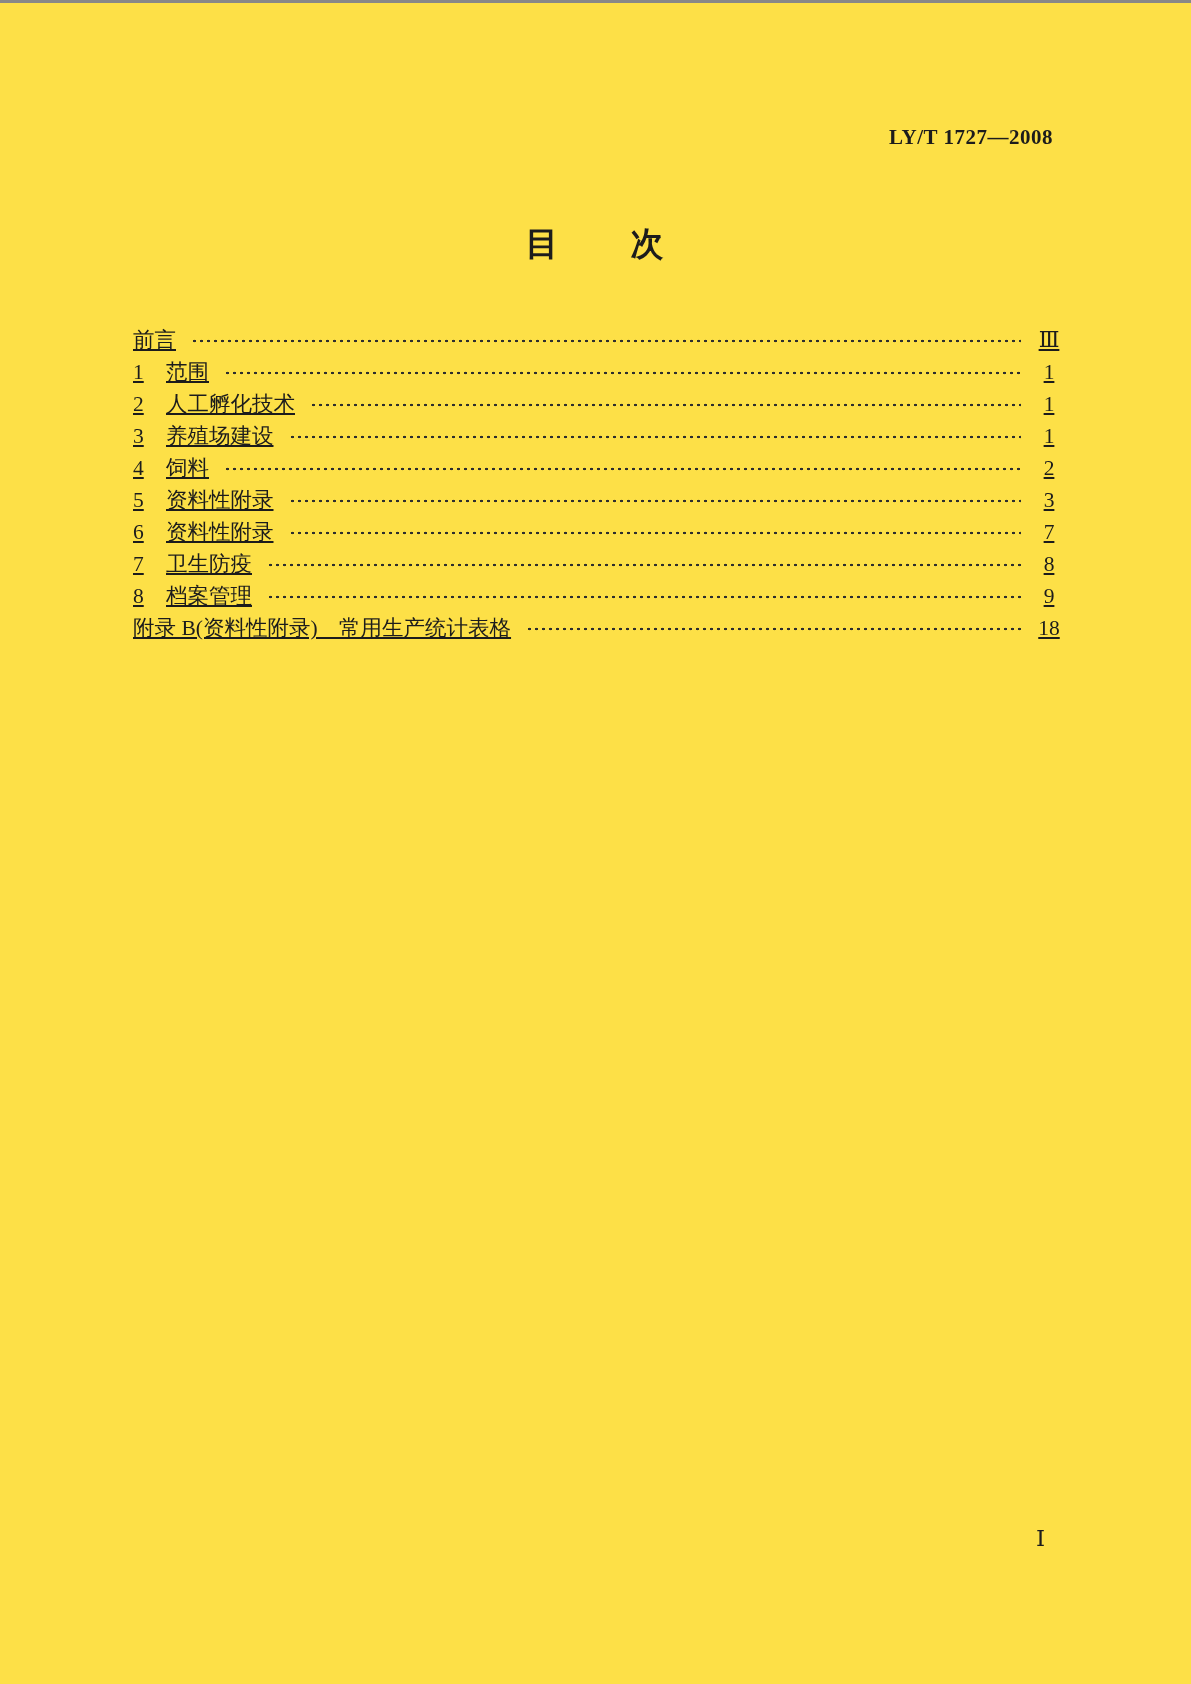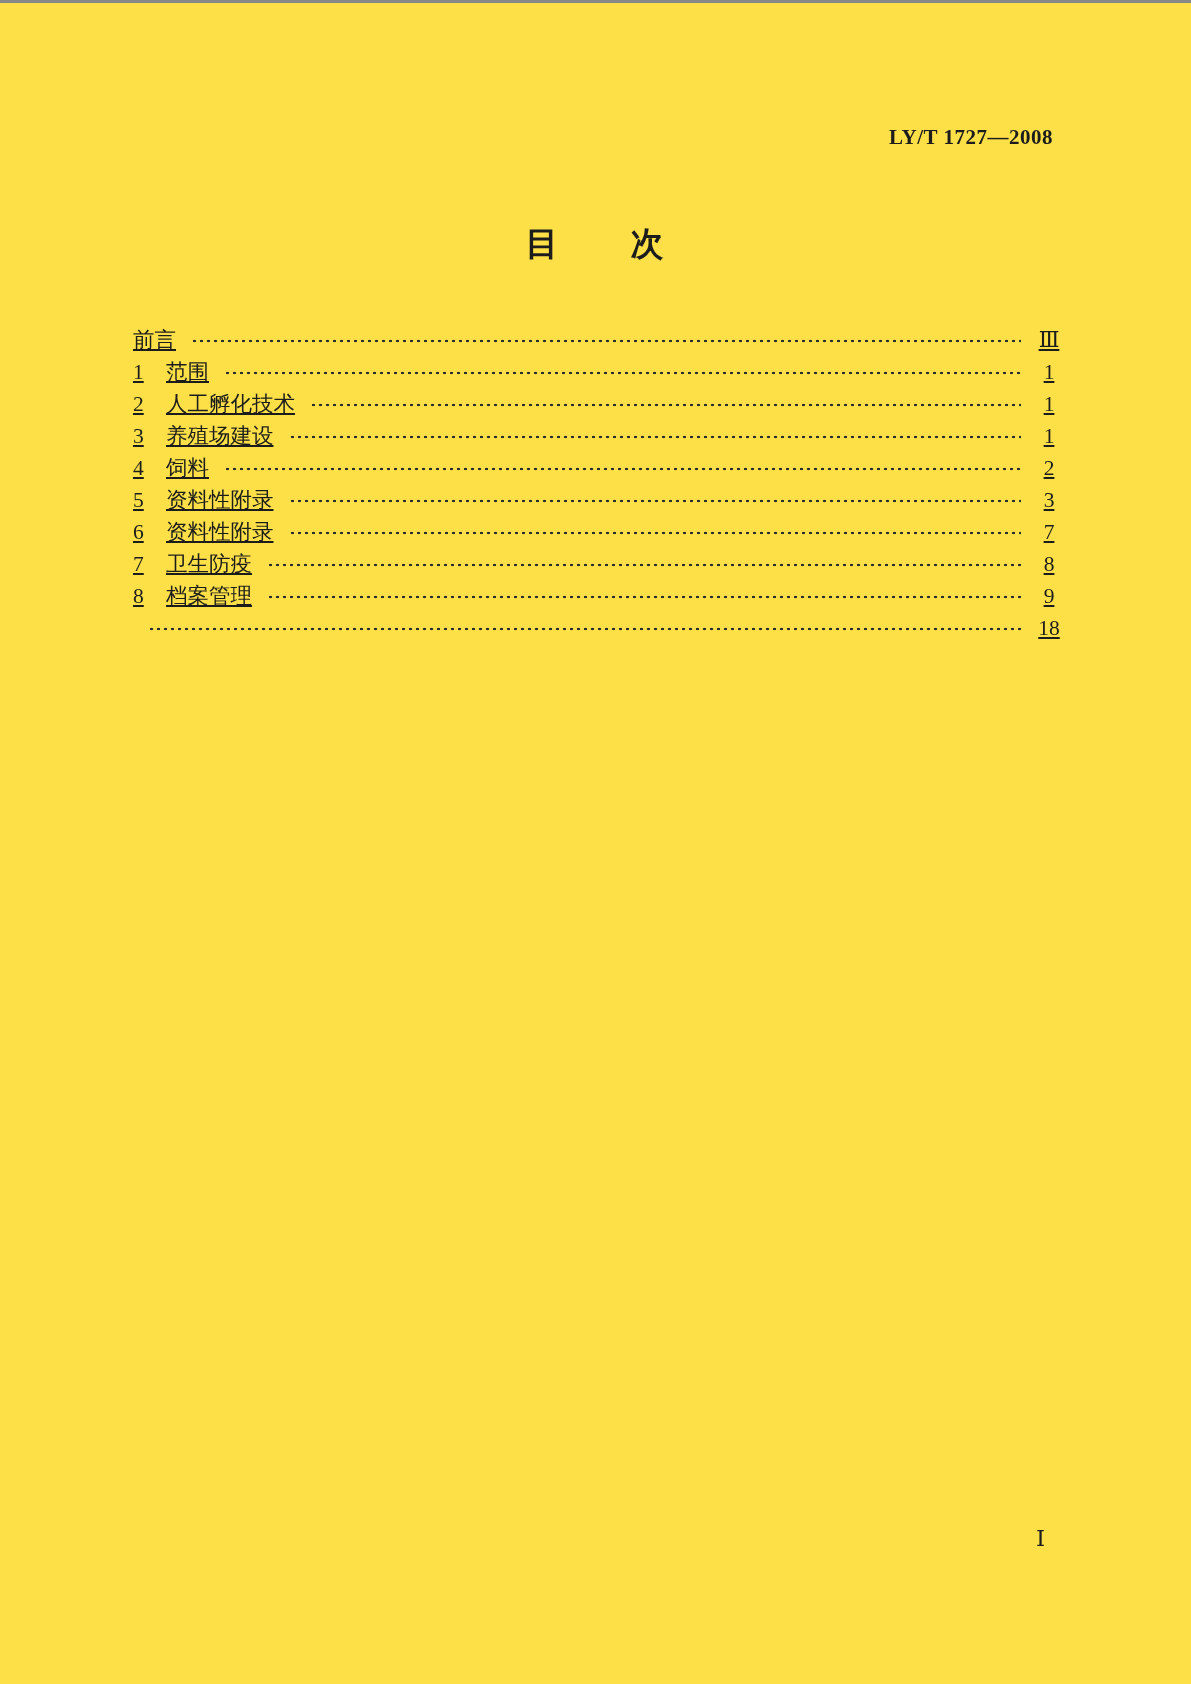--- a/index.html
+++ b/index.html
@@ -144,20 +144,21 @@
 
     <div class="toc-row">
       <span class="toc-num">8</span>
       <span class="toc-label">档案管理</span>
       <span class="leader"></span>
       <span class="toc-page">9</span>
     </div>
 
 
     <div class="toc-row">
+      <span class="toc-label">附录 B(资料性附录)　常用生产统计表格</span>
       <span class="leader"></span>
       <span class="toc-page">18</span>
     </div>
 
   </nav>
 
   <div class="folio">Ⅰ</div>
 
 </div>
 

